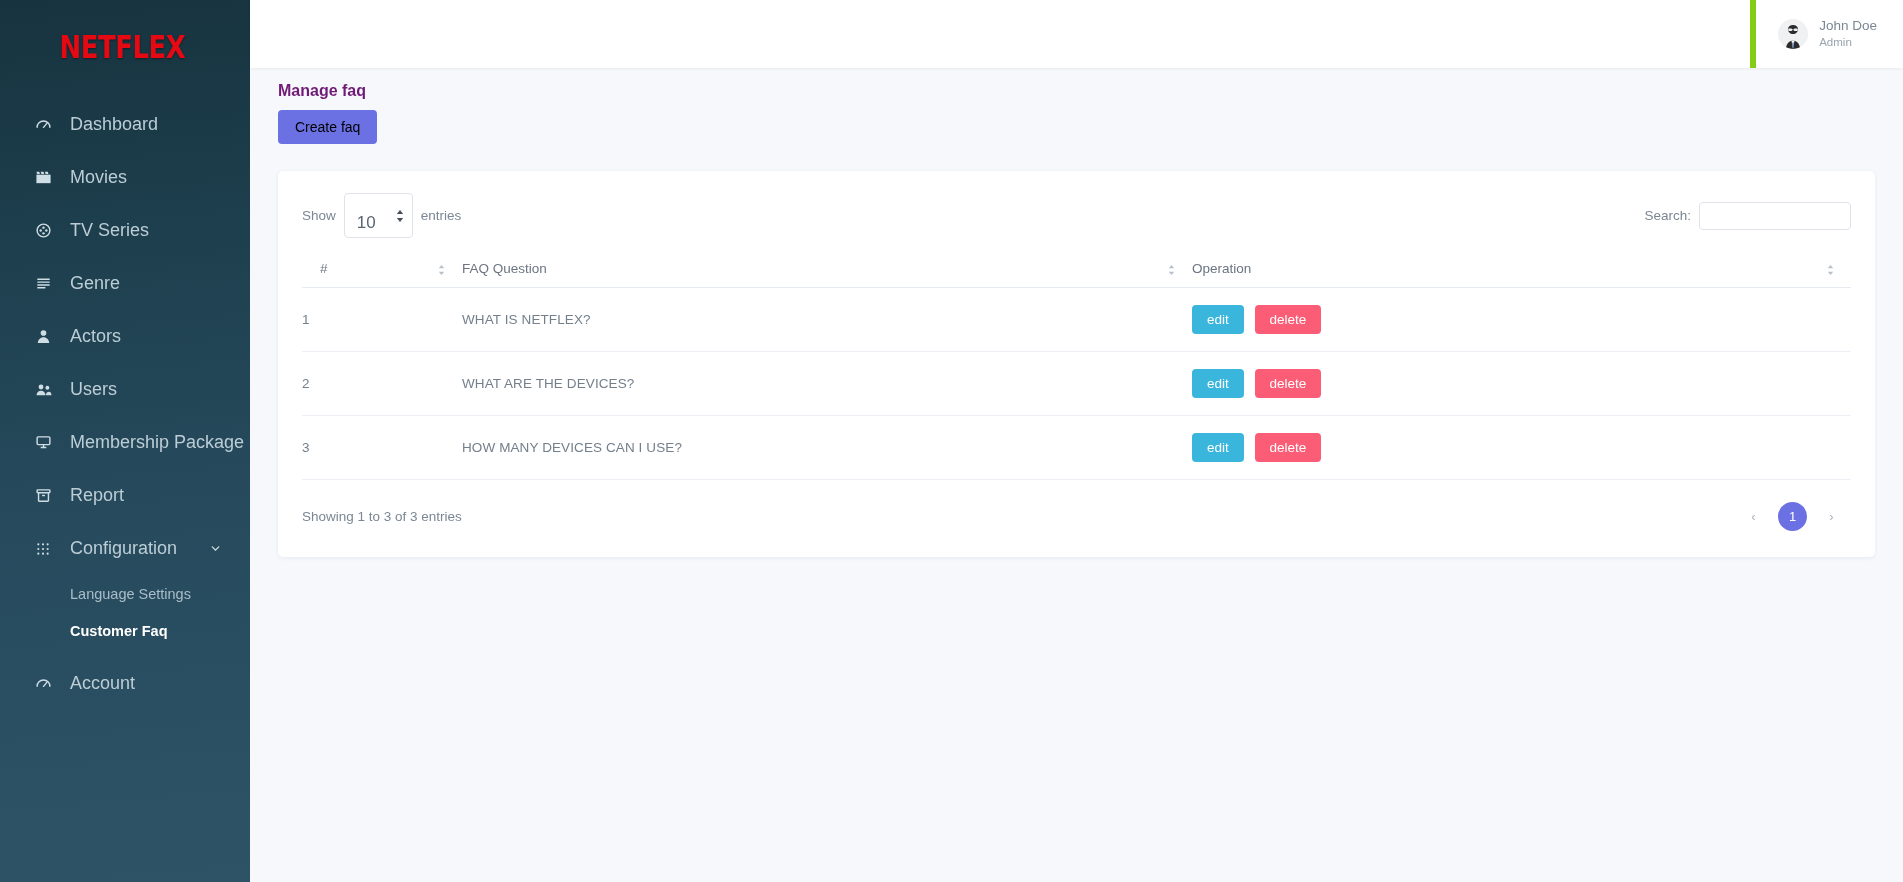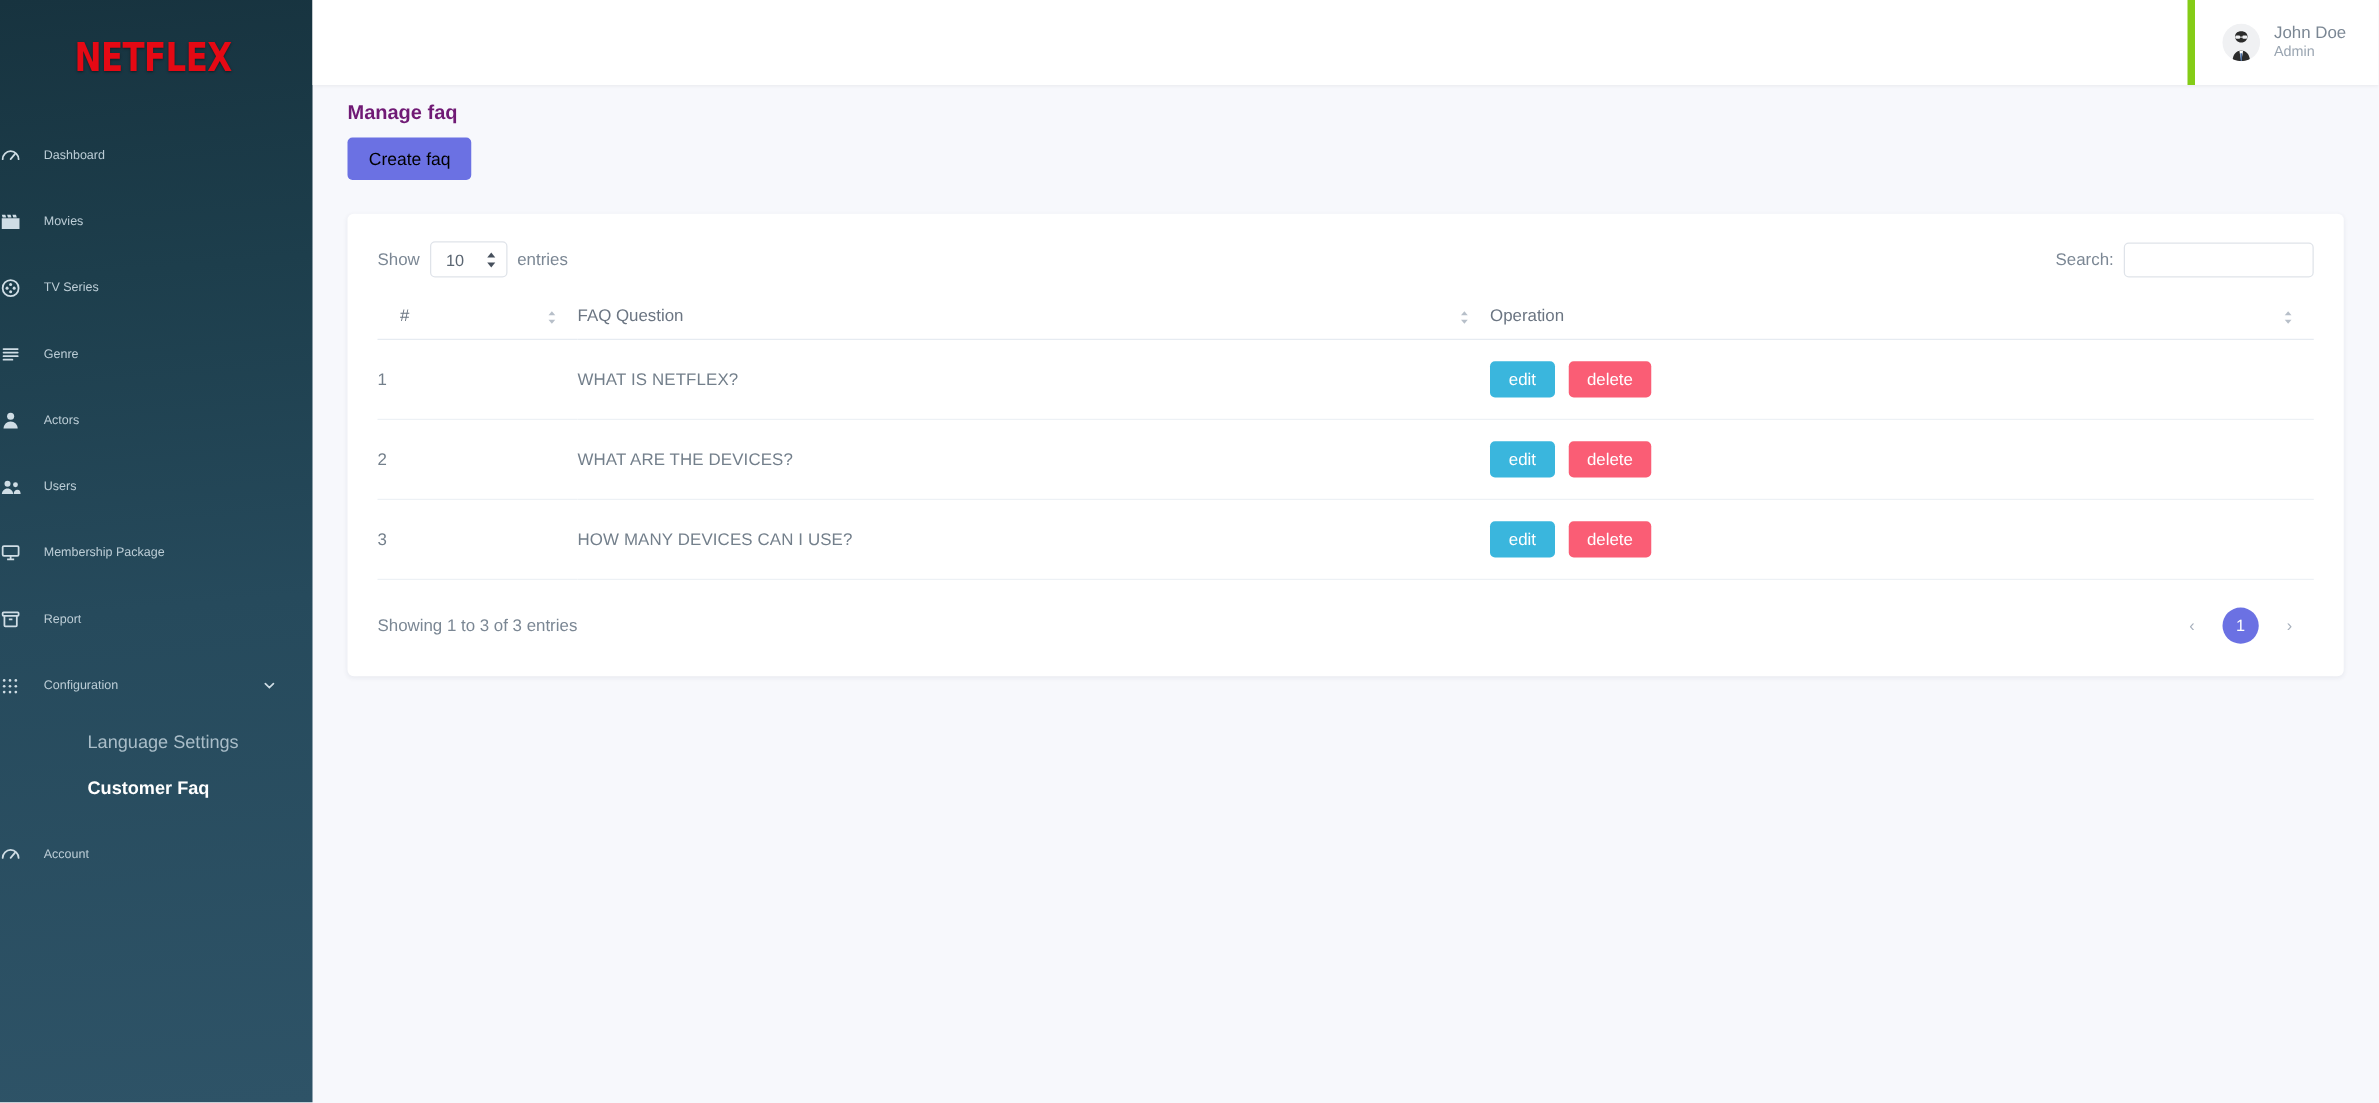--- a/index.html
+++ b/index.html
@@ -37,22 +37,23 @@
     font-size: 27px;
     letter-spacing: -0.5px;
     transform: scaleY(1.18) scaleX(0.96);
     text-shadow: 0 1px 2px rgba(0,0,0,.45);
   }
   .nav { margin-top: 18px; }
   .nav-item {
     display: flex;
     align-items: center;
     height: 53px;
+    padding-left: 35px;
     color: #bccdd6;
-    font-size: 10px;
+    font-size: 18px;
     cursor: pointer;
     user-select: none;
     position: relative;
   }
   .nav-item .ico {
     width: 26px;
     flex: 0 0 26px;
     display: flex;
     align-items: center;
     justify-content: flex-start;
@@ -154,22 +155,22 @@
     align-items: center;
     font-size: 13.5px;
     color: #7b8794;
   }
   .show-entries .sel-wrap { margin: 0 8px; position: relative; }
   select.entries {
     appearance: none; -webkit-appearance: none;
     border: 1px solid #dfe3e9;
     border-radius: 4px;
     background: #fff;
-    padding: 7px 26px 5px 12px;
-    font-size: 13px;
+    padding: 19px 26px 5px 12px;
+    font-size: 17px;
     color: #5b6672;
     font-family: "Liberation Sans", sans-serif;
     cursor: pointer;
     outline: none;
   }
   .sel-arrows {
     position: absolute;
     right: 8px; top: 50%;
     transform: translateY(-50%);
     pointer-events: none;

